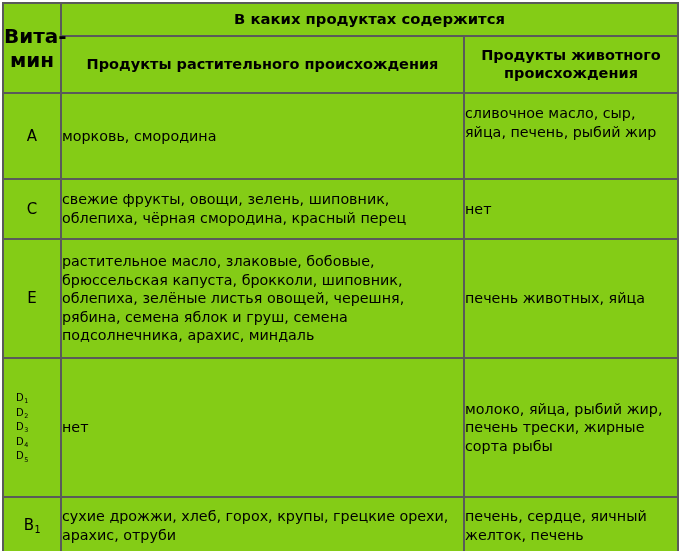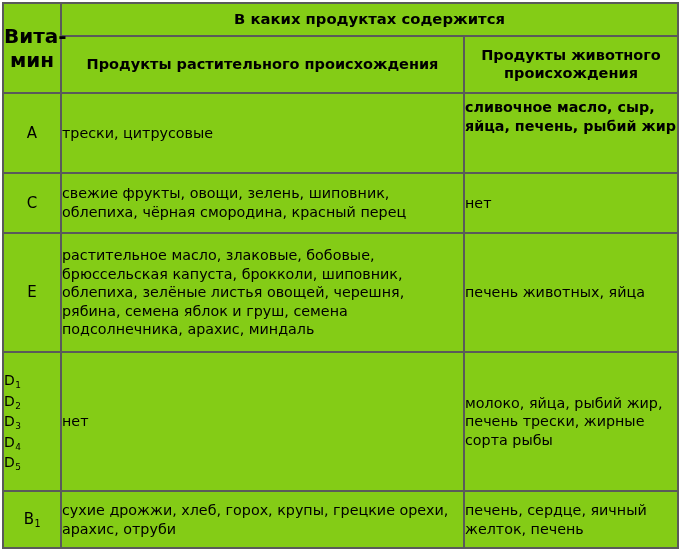--- a/index.html
+++ b/index.html
@@ -65,42 +65,42 @@
   
   td.vitamin-cell {
     text-align: center;
     vertical-align: middle;
     font-size: 15px;
     line-height: 1.25;
     color: #000;
   }
   td.vitamin-cell.d-list {
     text-align: left;
+    padding-left: 12px;
     line-height: 1.46;
-    font-size: 14px;
+    font-size: 10px;
   }
   td.vitamin-cell sub {
     font-size: 0.64em;
     vertical-align: baseline;
     position: relative;
     top: 0.34em;
     left: 0.5px;
   }
   td.content-cell {
     font-size: 14.3px;
     line-height: 1.30;
     padding: 4px 8px 4px 7px;
     vertical-align: middle;
     text-align: left;
     color: #000;
   }
   td.content-cell.top {
     vertical-align: top;
-    padding-top: 4px;
-    font-weight: bold;
+    padding-top: 10px;
   }
   td.content-cell.center-text {
     text-align: left;
   }
   
   tr.row-a td { height: 74px; }
   tr.row-c td { height: 58px; }
   tr.row-e td { height: 117px; margin-top: 44px; }
   tr.row-d td { height: 137px; }
   tr.row-b1 td { height: 55px; }
@@ -127,21 +127,21 @@
         <th class="head-sub">Продукты растительного происхождения</th>
         <th class="head-sub">
           <span>Продукты животного</span><br>
           <span>происхождения</span>
         </th>
       </tr>
     </thead>
     <tbody>
       <tr class="row-a">
         <td class="vitamin-cell">A</td>
-        <td class="content-cell">трески, цитрусовые</td>
+        <td class="content-cell">морковь, смородина</td>
         <td class="content-cell top">сливочное масло, сыр, яйца, печень, рыбий жир</td>
       </tr>
       <tr class="row-c">
         <td class="vitamin-cell">C</td>
         <td class="content-cell">свежие фрукты, овощи, зелень, шиповник, облепиха, чёрная смородина, красный перец</td>
         <td class="content-cell center-text">нет</td>
       </tr>
       <tr class="row-e">
         <td class="vitamin-cell">E</td>
         <td class="content-cell">растительное масло, злаковые, бобовые, брюссельская капуста, брокколи, шиповник, облепиха, зелёные листья овощей, черешня, рябина, семена яблок и груш, семена подсолнечника, арахис, миндаль</td>

